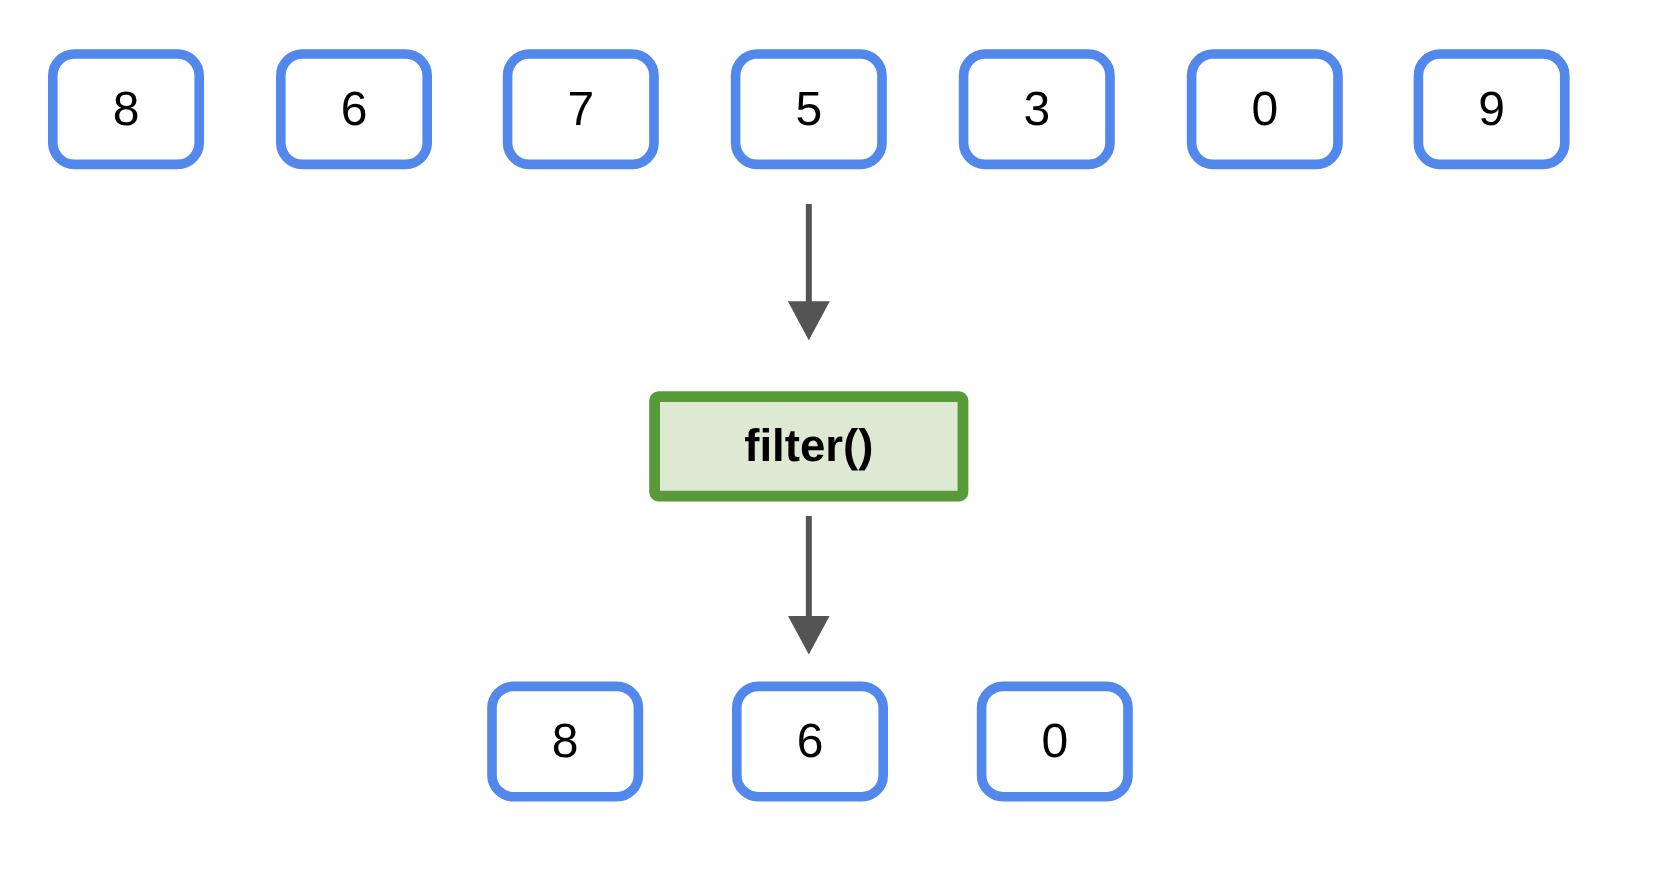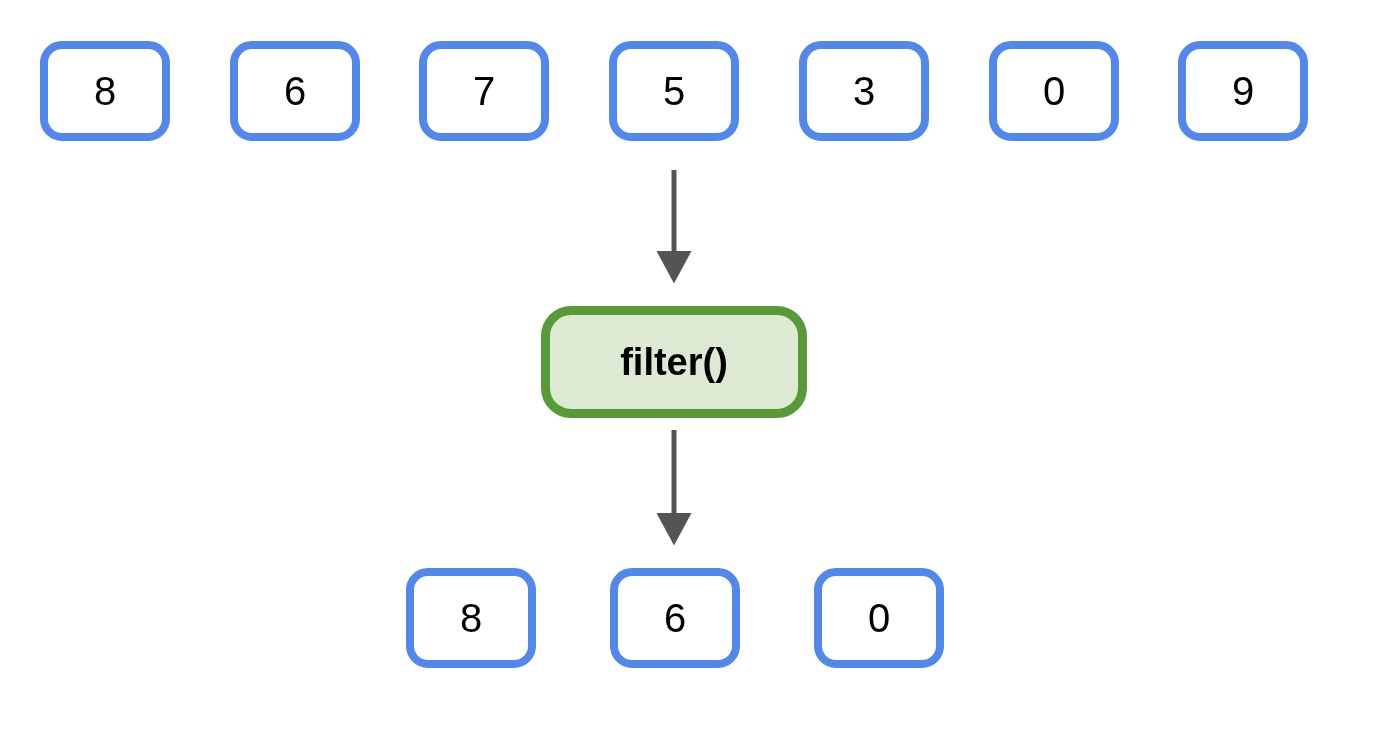--- a/index.html
+++ b/index.html
@@ -40,25 +40,26 @@
   }
   .node.value-box .node-label {
     font-size: 40px;
     font-weight: 400;
     color: #000000;
     line-height: 1;
     letter-spacing: 0px;
   }
   .node.op-box {
     width: 266px;
-    height: 112px;
+    height: 92px;
     border-width: 9px;
     border-color: #589a38;
-    border-radius: 30px;
+    border-radius: 8px;
     background: #dde9d3;
+    margin-top: 20px;
   }
   .node.op-box .node-label {
     font-size: 38px;
     font-weight: 600;
     color: #000000;
     line-height: 1;
   }
   .arrow-layer {
     position: absolute;
     inset: 0;

